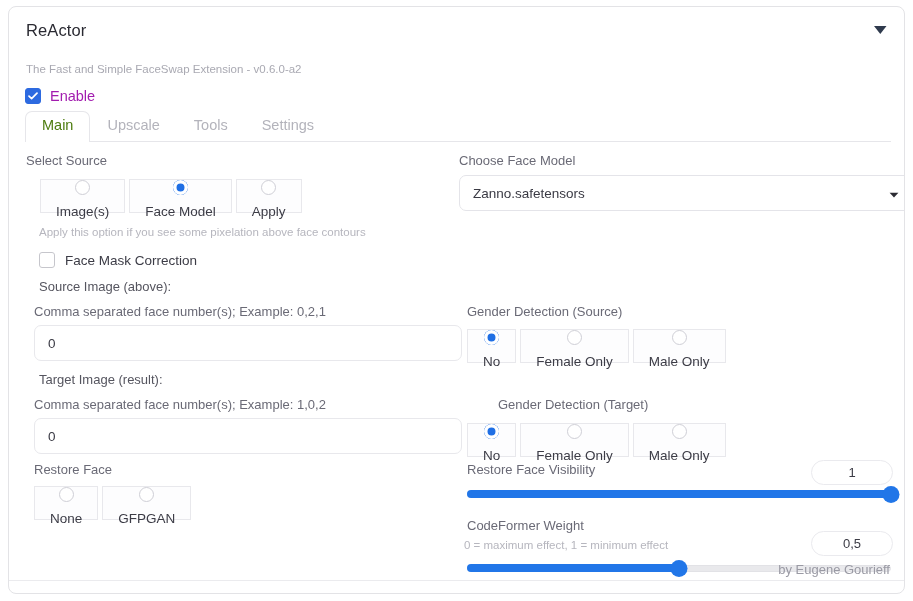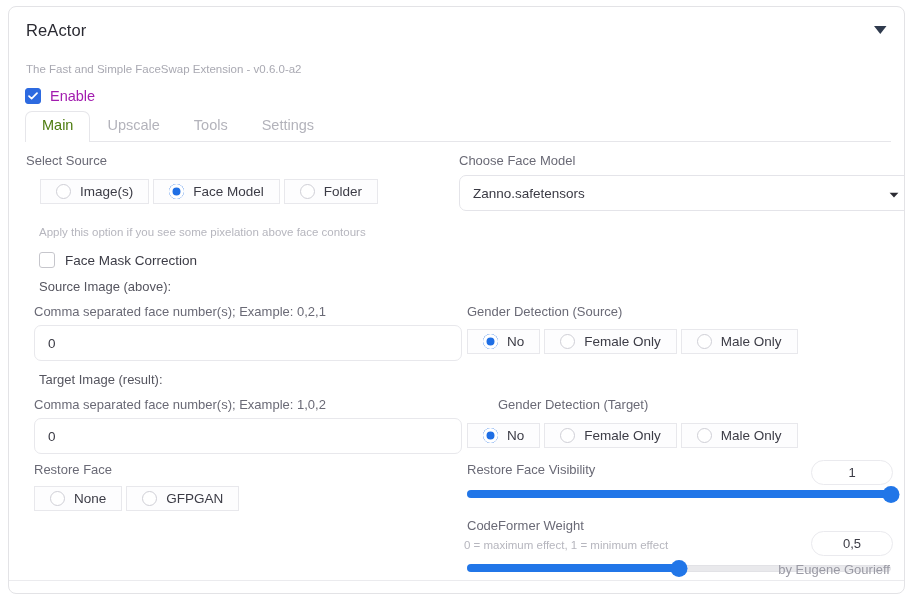--- a/index.html
+++ b/index.html
@@ -77,24 +77,25 @@
   
   .lbl { font-size: 13px; color: #6a6a76; }
   .lbl-dark { font-size: 13px; color: #55555f; }
   .hint { font-size: 11.5px; color: #b6b6be; }
   
   .radio-group { display: flex; }
   .radio-opt {
     display: flex; align-items: center; gap: 9px;
     border: 1px solid #e8e8ec;
     background: #fdfdfe;
-    height: 25px;
+    height: 34px;
     padding: 0 15px;
     cursor: pointer;
     white-space: nowrap;
+    flex-direction: column;
   }
   .radio-opt + .radio-opt { margin-left: 4px; }
   .radio-opt .rb {
     width: 15px; height: 15px; border-radius: 50%;
     border: 1px solid #cfcfd6; background: #fff;
     flex: 0 0 auto; position: relative;
   }
   .radio-opt.sel .rb {
     border: none;
     background: #1f6fe5;
@@ -199,21 +200,21 @@
     <div class="radio-opt">
       <span class="rb"></span>
       <span class="rl">Image(s)</span>
     </div>
     <div class="radio-opt sel">
       <span class="rb"></span>
       <span class="rl">Face Model</span>
     </div>
     <div class="radio-opt">
       <span class="rb"></span>
-      <span class="rl">Folder</span>
+      <span class="rl">Apply</span>
     </div>
   </div>
 
   <div class="hint" style="position:absolute; left:30px; top:219px;">Apply this option if you see some pixelation above face contours</div>
 
   <div style="position:absolute; left:30px; top:245px; display:flex; align-items:center; gap:10px;">
     <span class="cb">
       
     </span>
     <span style="font-size:13.5px;color:#3c3c46;">Face Mask Correction</span>

